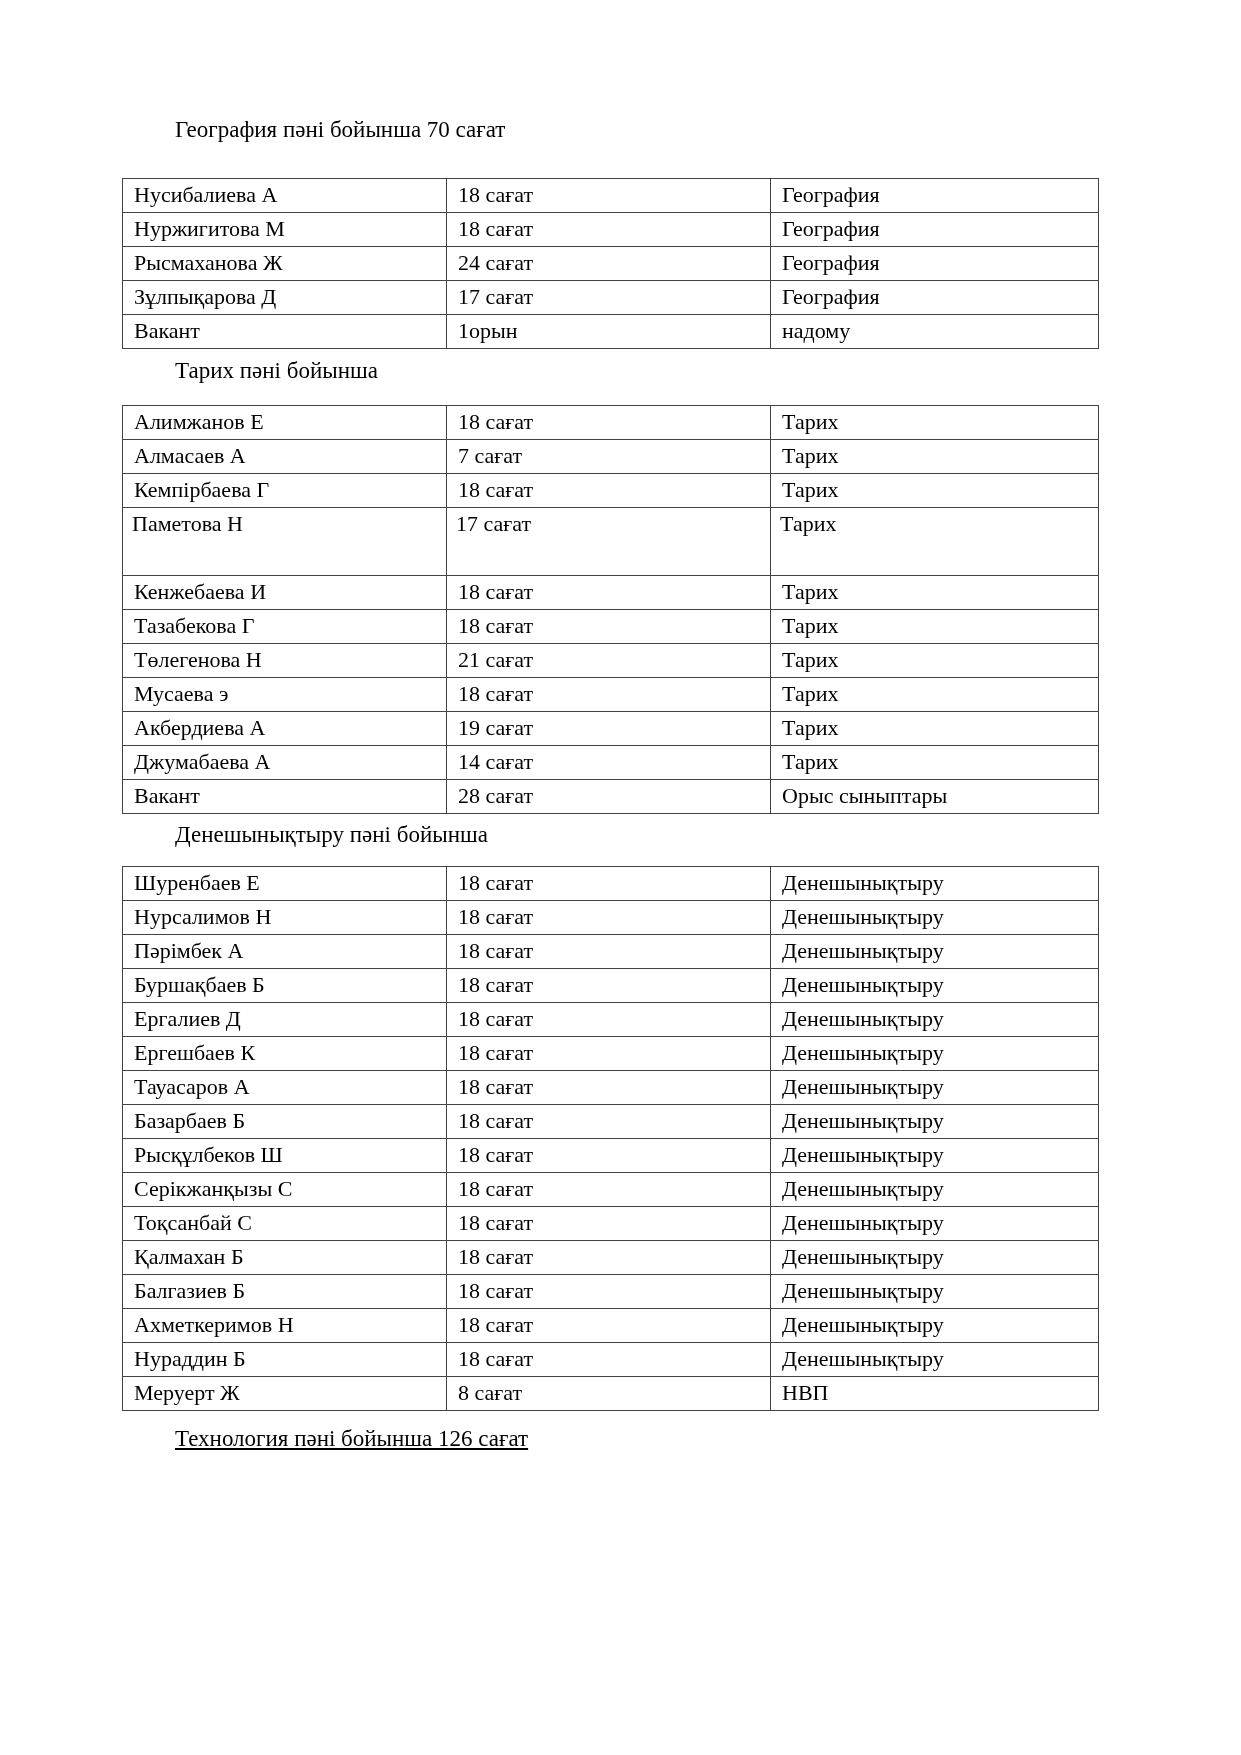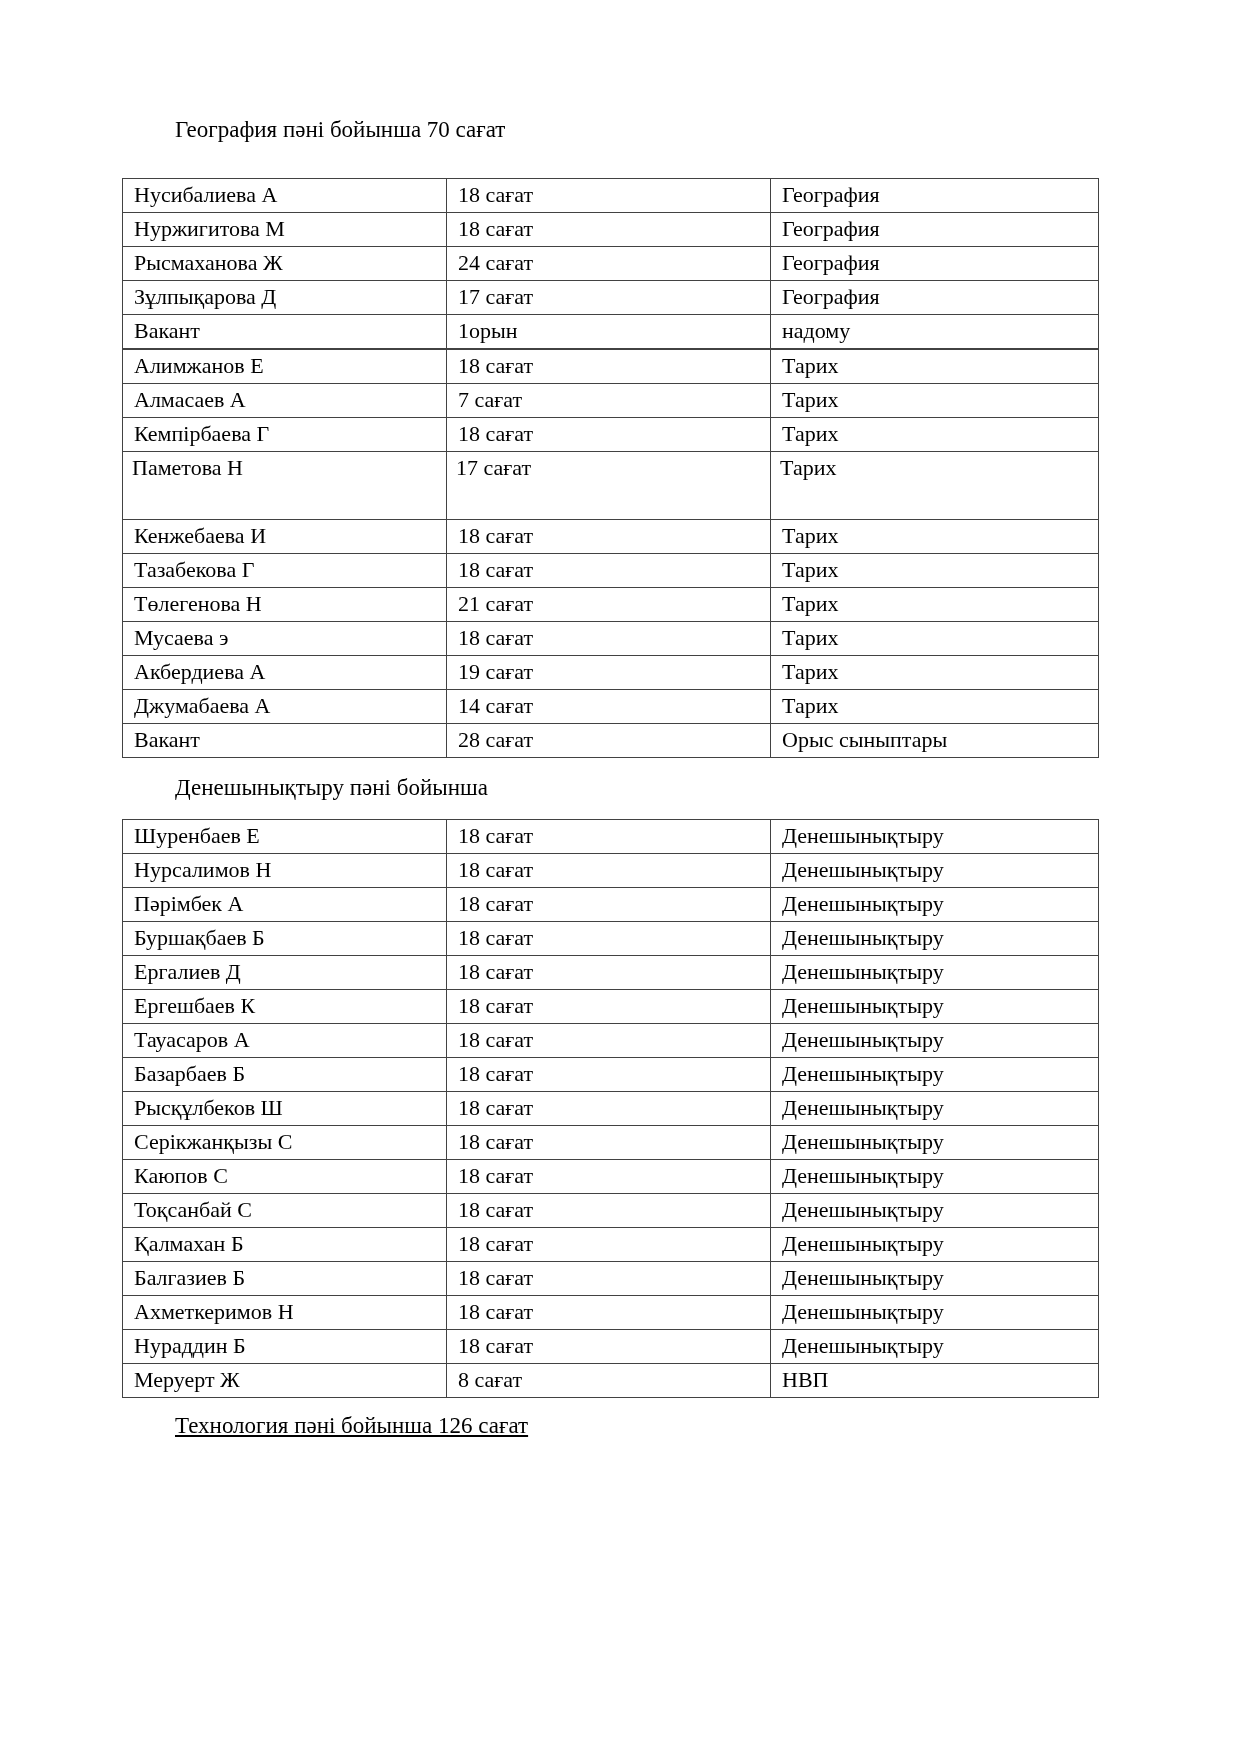--- a/index.html
+++ b/index.html
@@ -21,21 +21,21 @@
   .heading {
     font-size: 23px;
     line-height: 36px;
     font-weight: normal;
     padding-left: 53px;
     margin: 0;
     white-space: nowrap;
   }
   .heading.h1 { margin-top: 112px; margin-bottom: 30px; }
   .heading.h2 { margin-top: 4px;  margin-bottom: 16px; }
-  .heading.h3 { margin-top: 12px;  margin-bottom: 13px; }
+  .heading.h3 { margin-top: 3px;  margin-bottom: 13px; }
   .heading.h4 { margin-top: 10px; margin-bottom: 0; text-decoration: underline; }
   table.staff {
     border-collapse: collapse;
     table-layout: fixed;
     width: 976px;
   }
   table.staff col.c1 { width: 324px; }
   table.staff col.c2 { width: 324px; }
   table.staff col.c3 { width: 328px; }
   table.staff td {
@@ -85,20 +85,21 @@
           <td>География</td>
         </tr>
         <tr>
           <td>Вакант</td>
           <td>1орын</td>
           <td>надому</td>
         </tr>
       </tbody>
   </table>
 
+  <p class="heading h2">Тарих пәні бойынша</p>
 
   <table class="staff">
     <colgroup>
         <col class="c1">
         <col class="c2">
         <col class="c3">
       </colgroup>
     <tbody>
         <tr>
           <td>Алимжанов Е</td>
@@ -211,25 +212,20 @@
           <td>Рысқұлбеков Ш</td>
           <td>18 сағат</td>
           <td>Денешынықтыру</td>
         </tr>
         <tr>
           <td>Серікжанқызы С</td>
           <td>18 сағат</td>
           <td>Денешынықтыру</td>
         </tr>
         <tr>
-          <td>Каюпов С</td>
-          <td>18 сағат</td>
-          <td>Денешынықтыру</td>
-        </tr>
-        <tr>
           <td>Тоқсанбай С</td>
           <td>18 сағат</td>
           <td>Денешынықтыру</td>
         </tr>
         <tr>
           <td>Қалмахан Б</td>
           <td>18 сағат</td>
           <td>Денешынықтыру</td>
         </tr>
         <tr>

